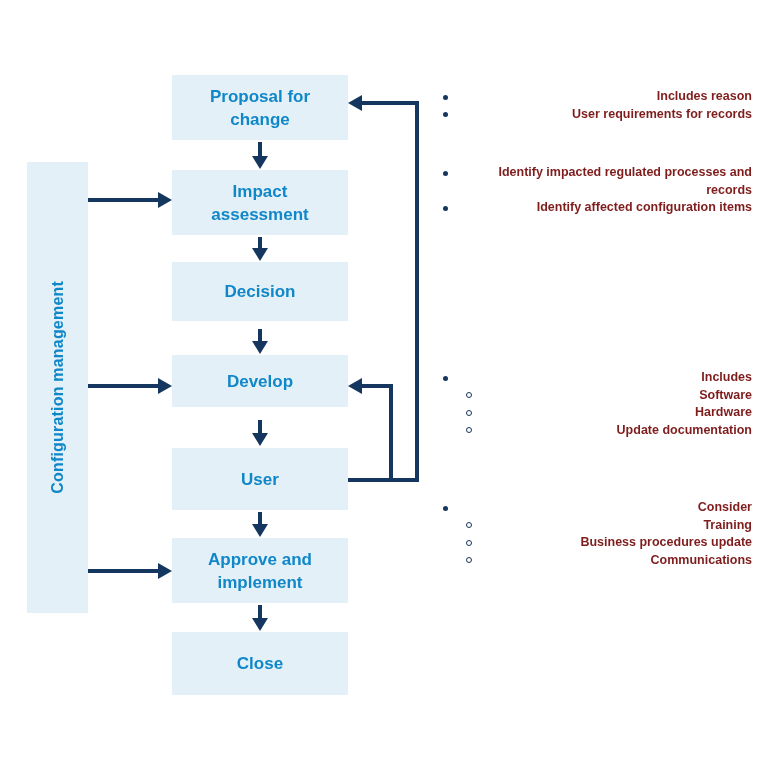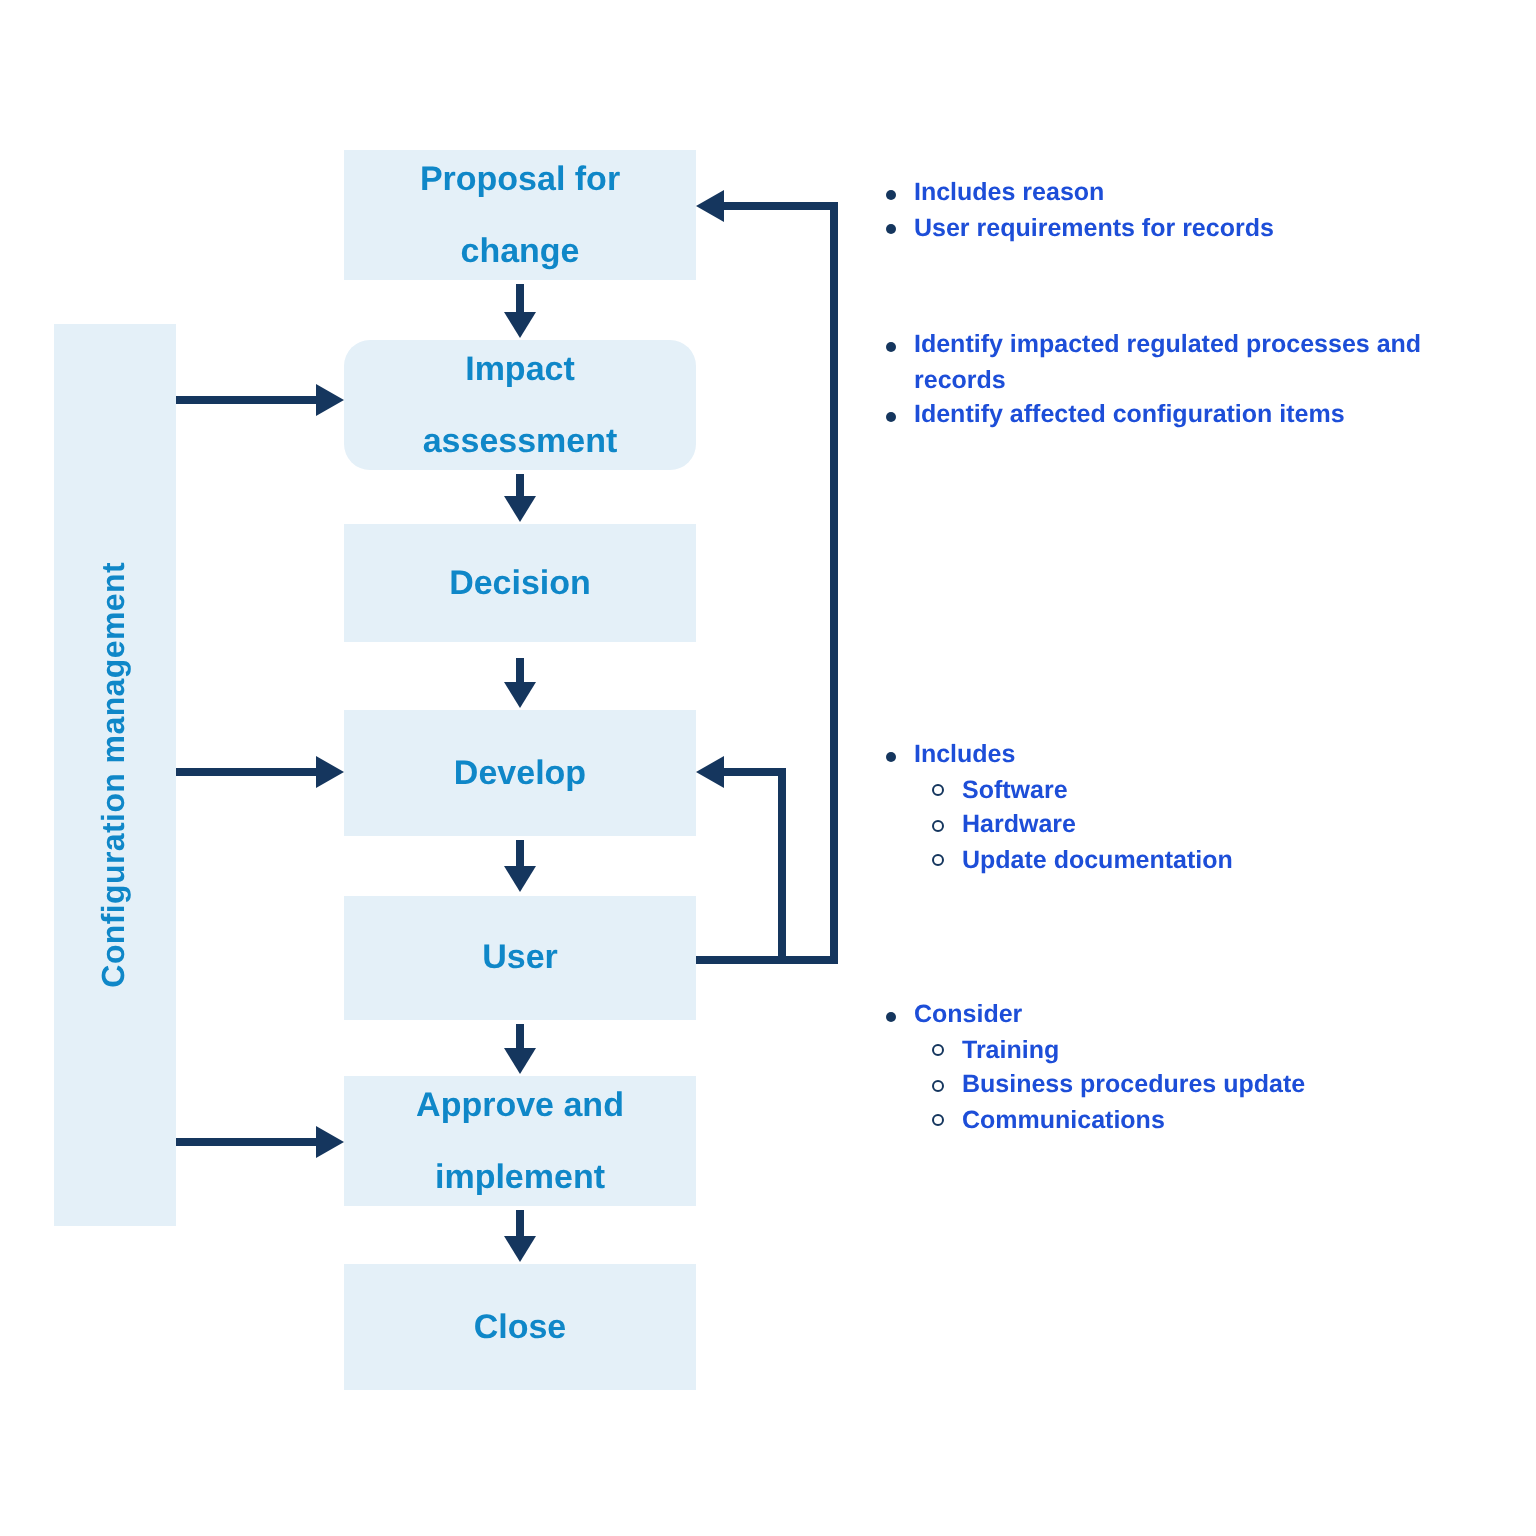--- a/index.html
+++ b/index.html
@@ -35,27 +35,27 @@
     position: absolute;
     left: 172px; width: 176px;
     background: #e4f0f8;
     display: flex; align-items: center; justify-content: center;
     text-align: center;
   }
   .fbox .lbl {
     color: #0f87c8;
     font-size: 17px;
     font-weight: bold;
-    line-height: 36px;
+    line-height: 23px;
     padding: 0 14px;
   }
   .b-proposal { top: 75px;  height: 65px; }
-  .b-impact   { top: 170px; height: 65px; border-radius: 13px; }
+  .b-impact   { top: 170px; height: 65px; }
   .b-decision { top: 262px; height: 59px; }
-  .b-develop  { top: 355px; height: 63px; }
+  .b-develop  { top: 355px; height: 52px; }
   .b-test     { top: 448px; height: 62px; }
   .b-approve  { top: 538px; height: 65px; }
   .b-close    { top: 632px; height: 63px; }
 
   
   .hline { position: absolute; height: 4px; background: #15365e; }
   .vline { position: absolute; width: 4px;  background: #15365e; }
   .head-down {
     position: absolute; width: 0; height: 0;
     border-left: 8px solid transparent;
@@ -73,24 +73,25 @@
     border-top: 8px solid transparent;
     border-bottom: 8px solid transparent;
     border-right: 14px solid #15365e;
   }
 
   
   .anno {
     position: absolute;
     left: 440px;
     width: 312px;
-    color: #1d4ed8;
+    color: #7f1d1d;
     font-size: 12.5px;
     font-weight: bold;
     line-height: 17.5px;
+    text-align: right;
   }
   .anno ul { list-style: none; margin: 0; padding: 0; }
   .anno li { position: relative; padding-left: 17px; }
   .anno li.sub { margin-left: 24px; }
   .dot {
     position: absolute; left: 3px; top: 6.5px;
     width: 5px; height: 5px;
     background: #15365e; border-radius: 50%;
   }
   .ring {

